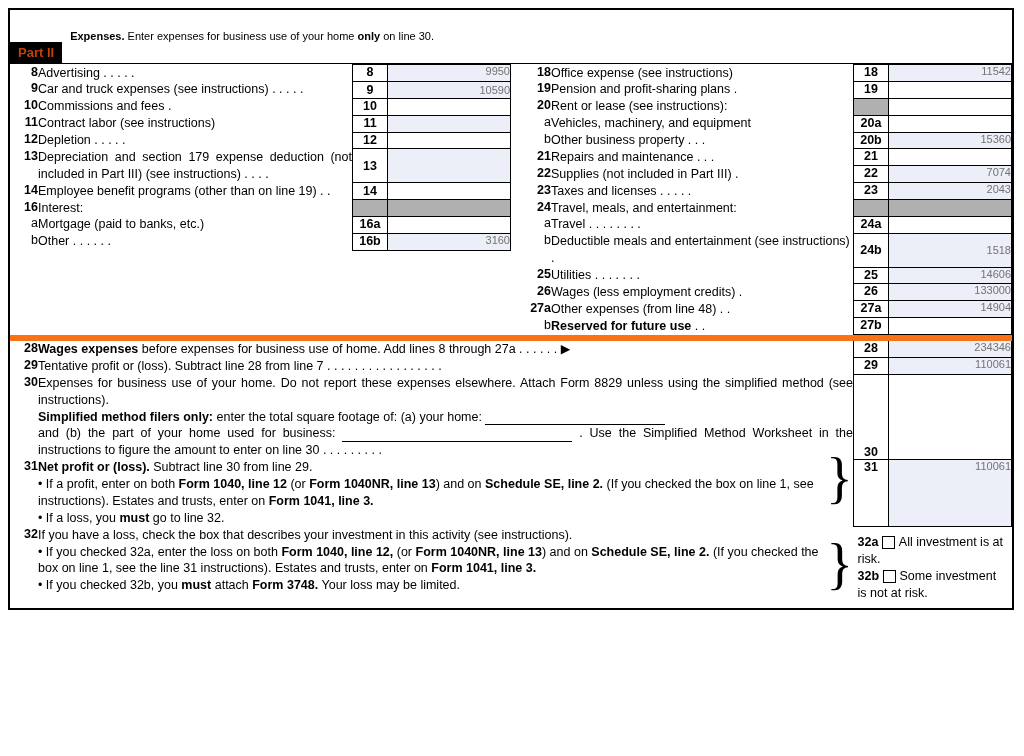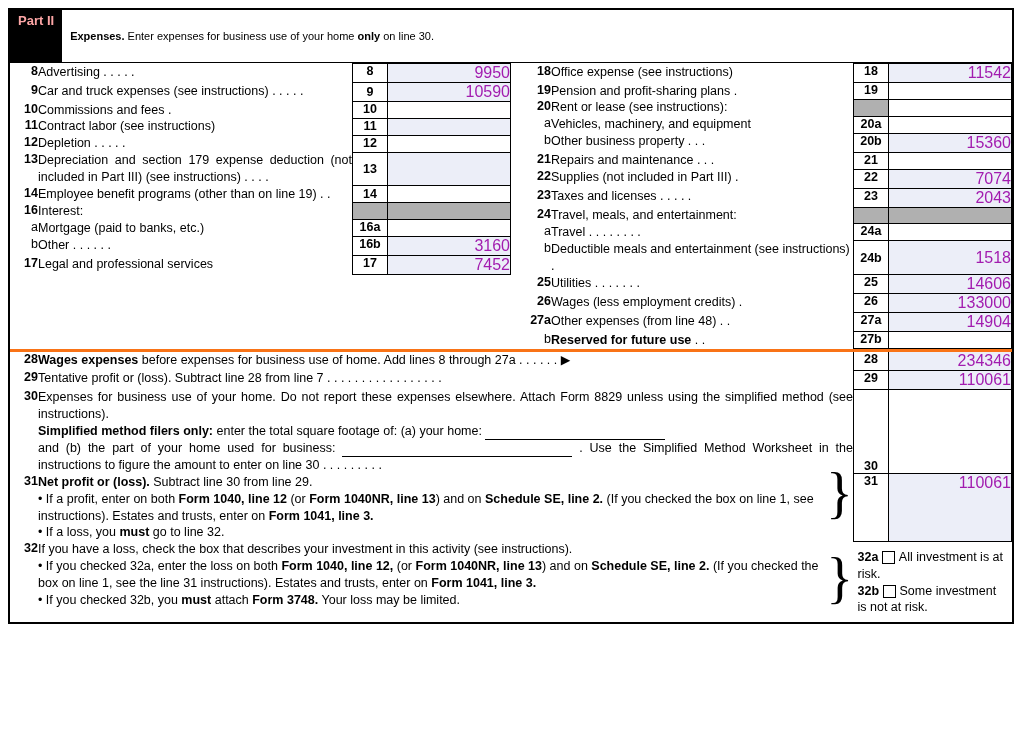--- a/index.html
+++ b/index.html
@@ -16,24 +16,25 @@
     box-sizing: border-box;
     padding-bottom:4px;
   }
   .part-header {
     display: flex;
     align-items: stretch;
     border-bottom: 1px solid #000;
   }
   .part-badge {
     background: #000;
-    color: #fca5a5;
+    color: #c2410c;
     font-weight: bold;
     padding: 3px 8px;
     font-size: 13px;
+    margin-top: 32px;
   }
   .part-title {
     padding: 20px 8px;
     font-size: 11px;
   }
   .cols {
     display: flex;
     width:100%;
   }
   .col {
@@ -69,22 +70,22 @@
     font-weight: bold;
     font-size: 12.5px;
     padding: 3px 0;
     vertical-align: middle;
   }
   .val {
     width: 122px;
     border: 1px solid #000;
     text-align: right;
     padding: 3px 6px;
-    color: #a21caf;
-    font-size: 16px;
+    color: #737373;
+    font-size: 11px;
     background:#eceef8;
     vertical-align: middle;
   }
   .val.white { background:#fff; }
   .val.gray { background:#b0b0b0; }
   .boxnum.gray { background:#b0b0b0; }
   .spacer-col { width:12px; }
   .brace {
     font-size: 56px;
     line-height: 0.7;
@@ -179,26 +180,20 @@
               <td class="desc">Mortgage (paid to banks, etc.)</td>
               <td class="boxnum">16a</td>
               <td class="val white"></td>
             </tr>
         <tr>
               <td class="lnum sub">b</td>
               <td class="desc">Other    .    .    .    .    .    .</td>
               <td class="boxnum">16b</td>
               <td class="val">3160</td>
             </tr>
-        <tr>
-              <td class="lnum">17</td>
-              <td class="desc">Legal and professional services</td>
-              <td class="boxnum">17</td>
-              <td class="val">7452</td>
-            </tr>
       </tbody>
         </table>
     </div>
 
     <div class="col">
       <table class="grid">
         <tbody>
             <tr>
               <td class="spacer-col"></td>
               <td class="lnum">18</td>
@@ -302,21 +297,21 @@
               <td class="lnum sub">b</td>
               <td class="desc"><b>Reserved for future use</b><span>   .    .</span></td>
               <td class="boxnum">27b</td>
               <td class="val white"></td>
             </tr>
       </tbody>
         </table>
     </div>
   </div>
 
-  <table class="grid bottom-table" style="border-top:3px solid #f97316">
+  <table class="grid bottom-table" style="border-top:6px solid #f97316">
     <tbody>
         <tr>
       <td class="lnum">28</td>
       <td class="desc" colspan="2"><b>Wages expenses</b><span> before expenses for business use of home. Add lines 8 through 27a    .    .    .    .    .    .   ▶</span></td>
       <td class="boxnum">28</td>
       <td class="val">234346</td>
     </tr>
     <tr>
       <td class="lnum">29</td>
       <td class="desc" colspan="2">Tentative profit or (loss). Subtract line 28 from line 7   .    .    .    .    .    .    .    .    .    .    .    .    .    .    .    .    .</td>

